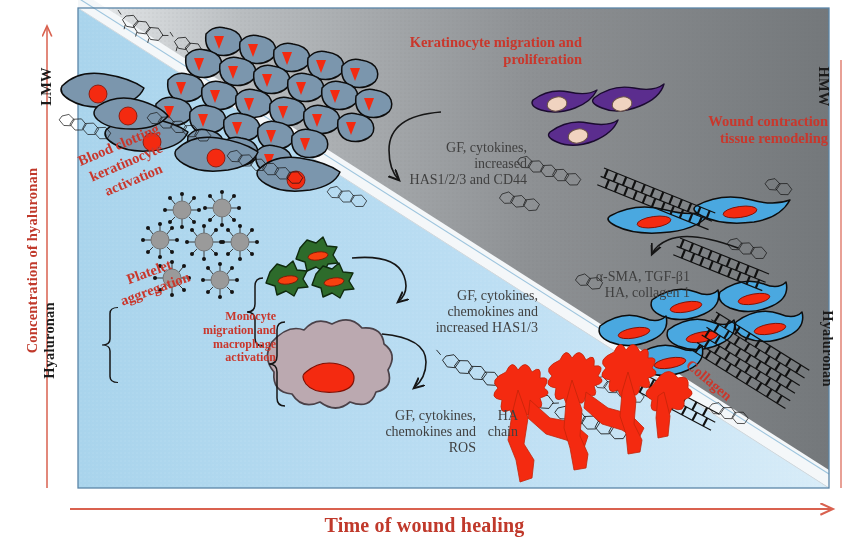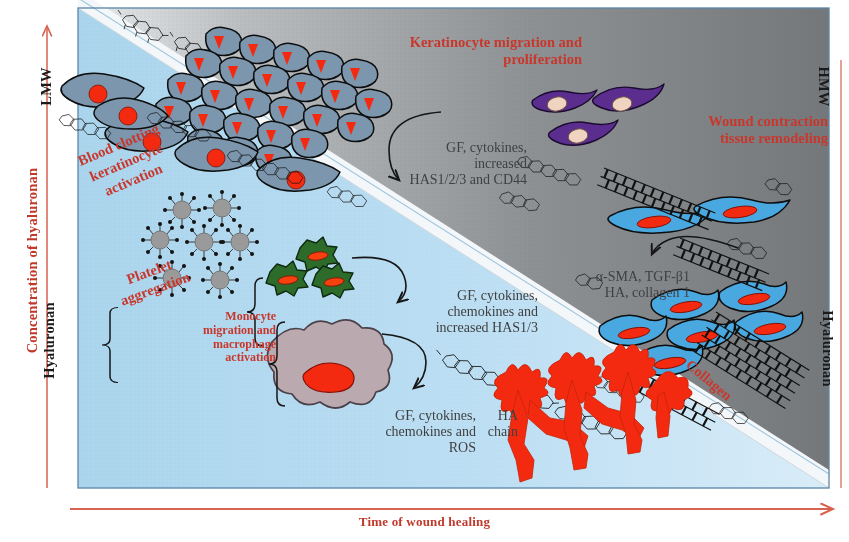--- a/index.html
+++ b/index.html
@@ -80,21 +80,21 @@
     text-align: center;
     font-size: 14.5px;
     transform: rotate(90deg);
     color: #1b1b1b;
   }
   #x-axis-title {
     left: 0px;
     top: 514px;
     width: 849px;
     text-align: center;
-    font-size: 13px;
+    font-size: 20px;
   }
   
   .anno {
     position: absolute;
     white-space: pre-line;
     line-height: 1.15;
     font-family: "Liberation Serif", "DejaVu Serif", serif;
   }
   .anno.red {
     color: #c9372c;

